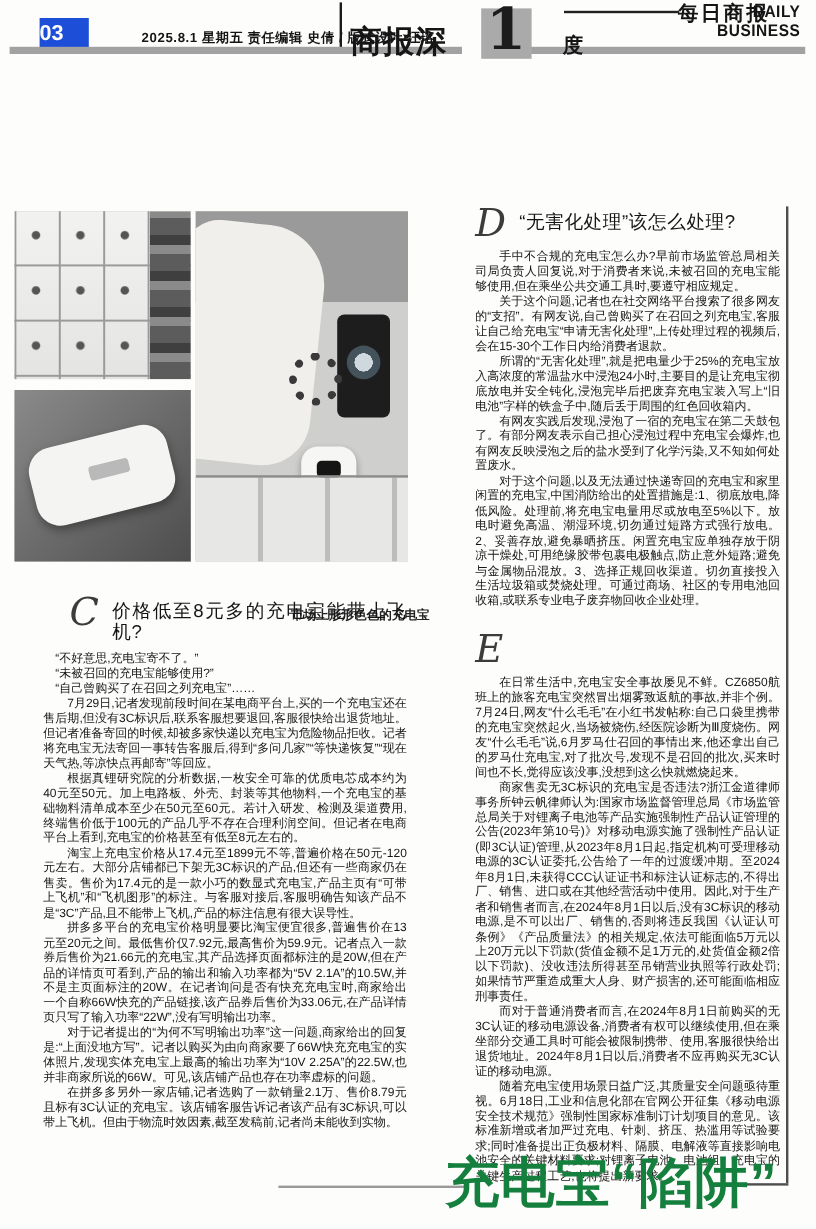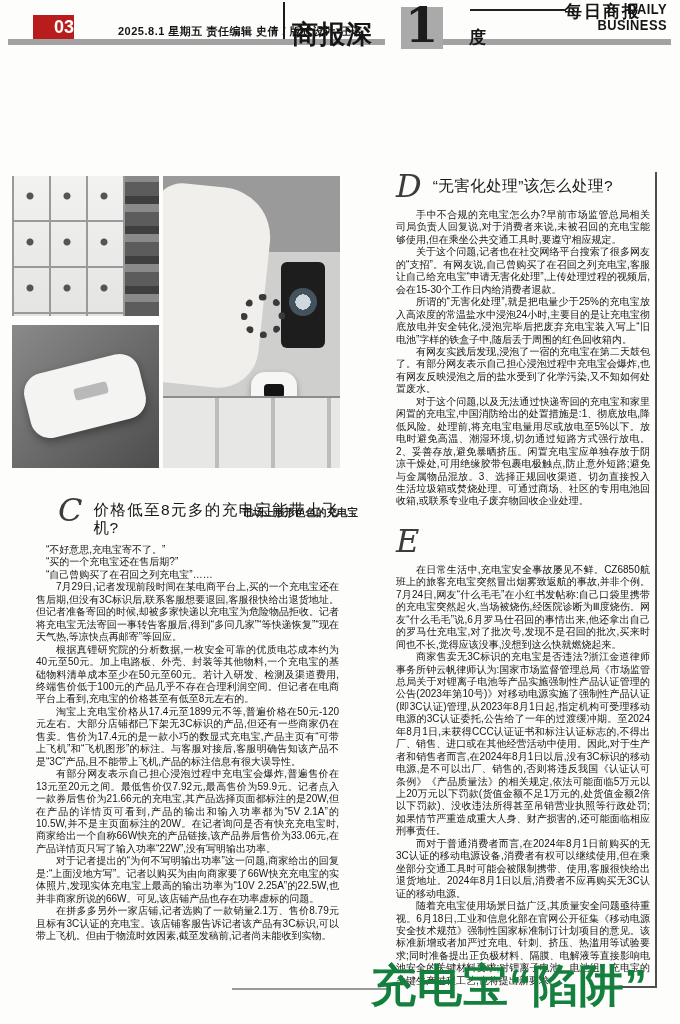--- a/index.html
+++ b/index.html
@@ -1,20 +1,20 @@
 <!DOCTYPE html>
 <html><head>
 <meta charset="utf-8">
 <style>
   html,body{margin:0;padding:0;background:#e9e9e9;}
   #page{position:relative;width:680px;height:1024px;background:#fdfdfc;overflow:hidden;
         font-family:"Liberation Sans",sans-serif;color:#151515;}
   
-  .pagenum{position:absolute;left:33px;top:15px;width:41px;height:25px;background:#b91c1c;
-           color:#fff;font-weight:bold;font-size:18px;line-height:25px;text-align:right;}
+  .pagenum{position:absolute;left:33px;top:15px;width:41px;height:25px;background:#1d4ed8;
+           color:#fff;font-weight:bold;font-size:18px;line-height:25px;text-align:left;}
   .dateline{position:absolute;left:118px;top:24px;font-size:11px;font-weight:bold;letter-spacing:.5px;}
   .bar{position:absolute;height:6px;background:#a2a2a2;}
   .bar-left{left:8px;top:39px;width:377px;}
   .bar-right{left:405px;top:39px;width:266px;}
   .vline-top{position:absolute;left:283px;top:2px;width:2px;height:37px;background:#1a1a1a;}
   .brand-center{position:absolute;left:292px;top:6px;display:flex;align-items:flex-end;gap:24px;}
   .brand-pre{font-size:26px;font-weight:bold;letter-spacing:1px;line-height:30px;}
   .brand-numblock{width:42px;height:42px;background:#aaa;margin-left:4px;margin-top:-4px;position:relative;}
   .brand-num{position:absolute;left:4px;top:-8px;font-family:"DejaVu Serif",serif;font-weight:bold;
              font-size:48px;line-height:52px;color:#1c1c1c;}
@@ -120,26 +120,26 @@
   </div>
   <div class="caption">市场上形形色色的充电宝</div>
 
   <div class="col col-left">
     <div class="sec">
       <div class="sec-head">
         <span class="dropcap">C</span>
         <span class="sec-title">价格低至8元多的充电宝能带上飞机?</span>
       </div>
       <p class="quote">“不好意思,充电宝寄不了。”</p>
-      <p class="quote">“买的一个充电宝还在售后期?”</p>
+      <p class="quote">“未被召回的充电宝能够使用?”</p>
       <p class="quote">“自己曾购买了在召回之列充电宝”……</p>
       <p>7月29日,记者发现前段时间在某电商平台上,买的一个充电宝还在售后期,但没有3C标识后,联系客服想要退回,客服很快给出退货地址。但记者准备寄回的时候,却被多家快递以充电宝为危险物品拒收。记者将充电宝无法寄回一事转告客服后,得到“多问几家”“等快递恢复”“现在天气热,等凉快点再邮寄”等回应。</p>
       <p>根据真锂研究院的分析数据,一枚安全可靠的优质电芯成本约为40元至50元。加上电路板、外壳、封装等其他物料,一个充电宝的基础物料清单成本至少在50元至60元。若计入研发、检测及渠道费用,终端售价低于100元的产品几乎不存在合理利润空间。但记者在电商平台上看到,充电宝的价格甚至有低至8元左右的。</p>
       <p>淘宝上充电宝价格从17.4元至1899元不等,普遍价格在50元-120元左右。大部分店铺都已下架无3C标识的产品,但还有一些商家仍在售卖。售价为17.4元的是一款小巧的数显式充电宝,产品主页有“可带上飞机”和“飞机图形”的标注。与客服对接后,客服明确告知该产品不是“3C”产品,且不能带上飞机,产品的标注信息有很大误导性。</p>
-      <p>有部分网友表示自己担心浸泡过程中充电宝会爆炸,普遍售价在13元至20元之间。最低售价仅7.92元,最高售价为59.9元。记者点入一款券后售价为21.66元的充电宝,其产品选择页面都标注的是20W,但在产品的详情页可看到,产品的输出和输入功率都为“5V 2.1A”的10.5W,并不是主页面标注的20W。在记者询问是否有快充充电宝时,商家给出一个自称66W快充的产品链接,该产品券后售价为33.06元,在产品详情页只写了输入功率“22W”,没有写明输出功率。</p>
+      <p>拼多多平台的充电宝价格明显要比淘宝便宜很多,普遍售价在13元至20元之间。最低售价仅7.92元,最高售价为59.9元。记者点入一款券后售价为21.66元的充电宝,其产品选择页面都标注的是20W,但在产品的详情页可看到,产品的输出和输入功率都为“5V 2.1A”的10.5W,并不是主页面标注的20W。在记者询问是否有快充充电宝时,商家给出一个自称66W快充的产品链接,该产品券后售价为33.06元,在产品详情页只写了输入功率“22W”,没有写明输出功率。</p>
       <p>对于记者提出的“为何不写明输出功率”这一问题,商家给出的回复是:“上面没地方写”。记者以购买为由向商家要了66W快充充电宝的实体照片,发现实体充电宝上最高的输出功率为“10V 2.25A”的22.5W,也并非商家所说的66W。可见,该店铺产品也存在功率虚标的问题。</p>
       <p>在拼多多另外一家店铺,记者选购了一款销量2.1万、售价8.79元且标有3C认证的充电宝。该店铺客服告诉记者该产品有3C标识,可以带上飞机。但由于物流时效因素,截至发稿前,记者尚未能收到实物。</p>
     </div>
   </div>
 
   <div class="col col-right">
     <div class="sec">
       <div class="sec-head">
         <span class="dropcap">D</span>
         <span class="sec-title">“无害化处理”该怎么处理?</span>

